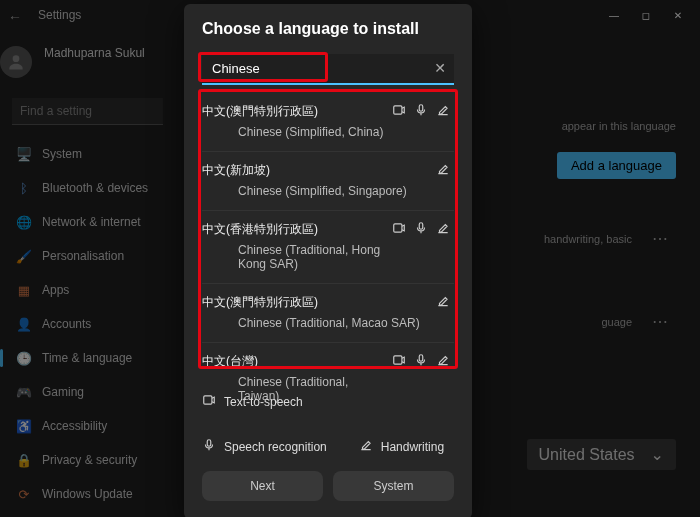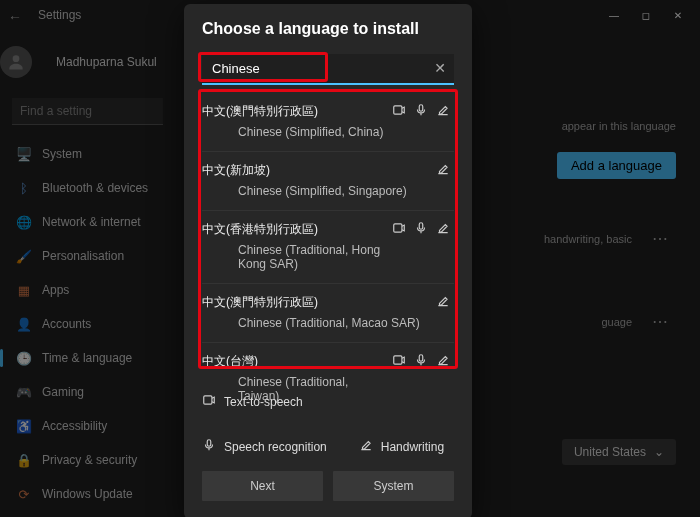--- a/index.html
+++ b/index.html
@@ -7,37 +7,37 @@
 
 .titlebar { height: 30px; display: flex; align-items: center; padding: 0 8px; }
 .titlebar-left { display: flex; align-items: center; gap: 16px; flex: 1; }
 .back-arrow { color: #aaa; font-size: 14px; cursor: pointer; }
 .title { font-size: 12px; color: #ccc; }
 .titlebar-right { display: flex; gap: 4px; }
 .win-btn { width: 28px; height: 24px; display: flex; align-items: center; justify-content: center; color: #fff; font-size: 10px; cursor: pointer; }
 
 .main-layout { display: flex; height: calc(100% - 30px); }
 .sidebar { width: 175px; padding: 8px 0; }
-.profile { display: flex; align-items: center; gap: 24px; padding: 8px 0 16px; }
+.profile { display: flex; gap: 12px; padding: 8px 0 16px; }
 .avatar { width: 32px; height: 32px; border-radius: 50%; background: #555; display: flex; align-items: center; justify-content: center; }
 .avatar svg { width: 20px; height: 20px; fill: #888; }
 .profile-name { font-size: 12px; color: #ddd; }
 .find-setting { margin: 4px 12px 12px; padding: 6px 8px; background: #2d2d2d; color: #888; font-size: 12px; border-bottom: 1px solid #555; }
 .nav-item { display: flex; align-items: center; gap: 10px; padding: 9px 16px; font-size: 12px; color: #ccc; cursor: pointer; position: relative; }
 .nav-item.active::before { content: ''; position: absolute; left: 0; top: 8px; bottom: 8px; width: 3px; background: #4cc2ff; border-radius: 2px; }
 .nav-icon { width: 16px; height: 16px; display: flex; align-items: center; justify-content: center; font-size: 13px; }
 
 .content { flex: 1; padding: 16px 24px; }
 .page-header { font-size: 24px; font-weight: 600; margin-bottom: 16px; color: #fff; }
 .section-desc { font-size: 11px; color: #aaa; margin-bottom: 20px; }
 .lang-btn { background: #4cc2ff; color: #000; padding: 6px 14px; border-radius: 3px; font-size: 13px; display: inline-block; margin-left: auto; }
 .pref-row { display: flex; align-items: center; justify-content: flex-end; margin-bottom: 16px; }
 .pref-dots { color: #aaa; padding: 4px 8px; margin-left: 12px; }
 .select-row { display: flex; align-items: center; justify-content: flex-end; margin-top: 8px; }
-.select-box { background: #383838; padding: 6px 12px; font-size: 12px; color: #ddd; border-radius: 3px; display: flex; align-items: center; gap: 8px; }
+.select-box { background: #383838; padding: 6px 12px; font-size: 16px; color: #ddd; border-radius: 3px; display: flex; align-items: center; gap: 16px; }
 
 .overlay { position: absolute; inset: 0; background: rgba(0,0,0,0.5); }
 .dialog { position: absolute; left: 184px; top: 4px; width: 288px; background: #272727; border-radius: 6px; padding: 16px 18px 18px; box-shadow: 0 8px 32px rgba(0,0,0,0.6); }
 .dialog-title { font-size: 16px; font-weight: 600; margin-bottom: 16px; }
 .search-wrap { position: relative; margin-bottom: 8px; }
 .search-input { width: 100%; background: #1f1f1f; border: none; border-bottom: 2px solid #4cc2ff; padding: 7px 32px 7px 10px; color: #fff; font-size: 13px; outline: none; }
 .search-clear { position: absolute; right: 8px; top: 6px; color: #aaa; font-size: 14px; cursor: pointer; }
 .highlight-box { position: absolute; border: 3px solid #e30613; border-radius: 3px; pointer-events: none; }
 .hl-search { left: 14px; top: 48px; width: 130px; height: 30px; }
 .hl-list { left: 14px; top: 85px; width: 260px; height: 280px; }
@@ -48,21 +48,21 @@
 .lang-text { flex: 1; }
 .lang-native { font-size: 12px; color: #eee; margin-bottom: 5px; }
 .lang-english { font-size: 12px; color: #bbb; padding-left: 36px; }
 .lang-icons { display: flex; gap: 8px; align-items: center; padding-right: 4px; }
 .lang-icons span, .feat-icon { color: #ccc; font-size: 13px; }
 
 .features { display: flex; flex-wrap: wrap; gap: 28px 32px; padding: 8px 0 16px; }
 .feature { display: flex; align-items: center; gap: 8px; font-size: 12px; color: #ddd; }
 
 .dialog-buttons { display: flex; gap: 10px; }
-.dlg-btn { flex: 1; padding: 8px; background: #383838; color: #ccc; font-size: 12px; text-align: center; border-radius: 1px; cursor: pointer; }
+.dlg-btn { flex: 1; padding: 8px; background: #383838; color: #ccc; font-size: 12px; text-align: center; border-radius: 8px; cursor: pointer; }
 
 svg.ico { width: 14px; height: 14px; }
 </style>
 </head>
 <body>
 
 <div class="titlebar">
   <div class="titlebar-left">
     <span class="back-arrow">←</span>
     <span class="title">Settings</span>

